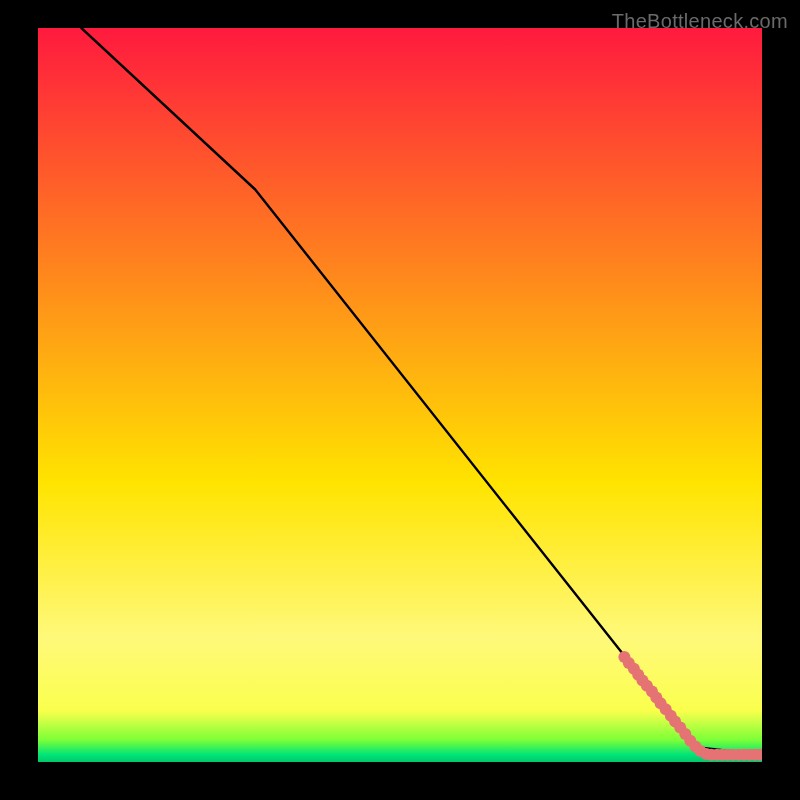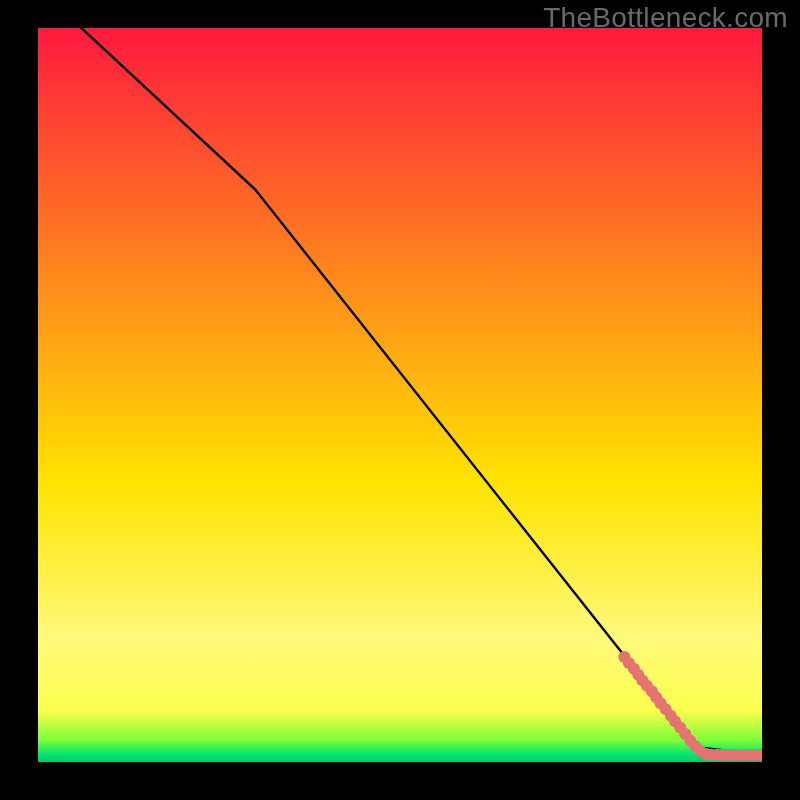--- a/index.html
+++ b/index.html
@@ -12,24 +12,24 @@
     overflow: hidden;
   }
   .stage {
     position: relative;
     width: 800px;
     height: 800px;
     background: #000;
   }
   .watermark {
     position: absolute;
-    top: 2px;
+    top: 10px;
     right: 12px;
     color: #6a6a6a;
-    font-size: 28px;
+    font-size: 20px;
     font-weight: 500;
     letter-spacing: 0.3px;
     z-index: 5;
   }
   .plot {
     position: absolute;
     left: 38px;
     top: 28px;
     width: 724px;
     height: 734px;

